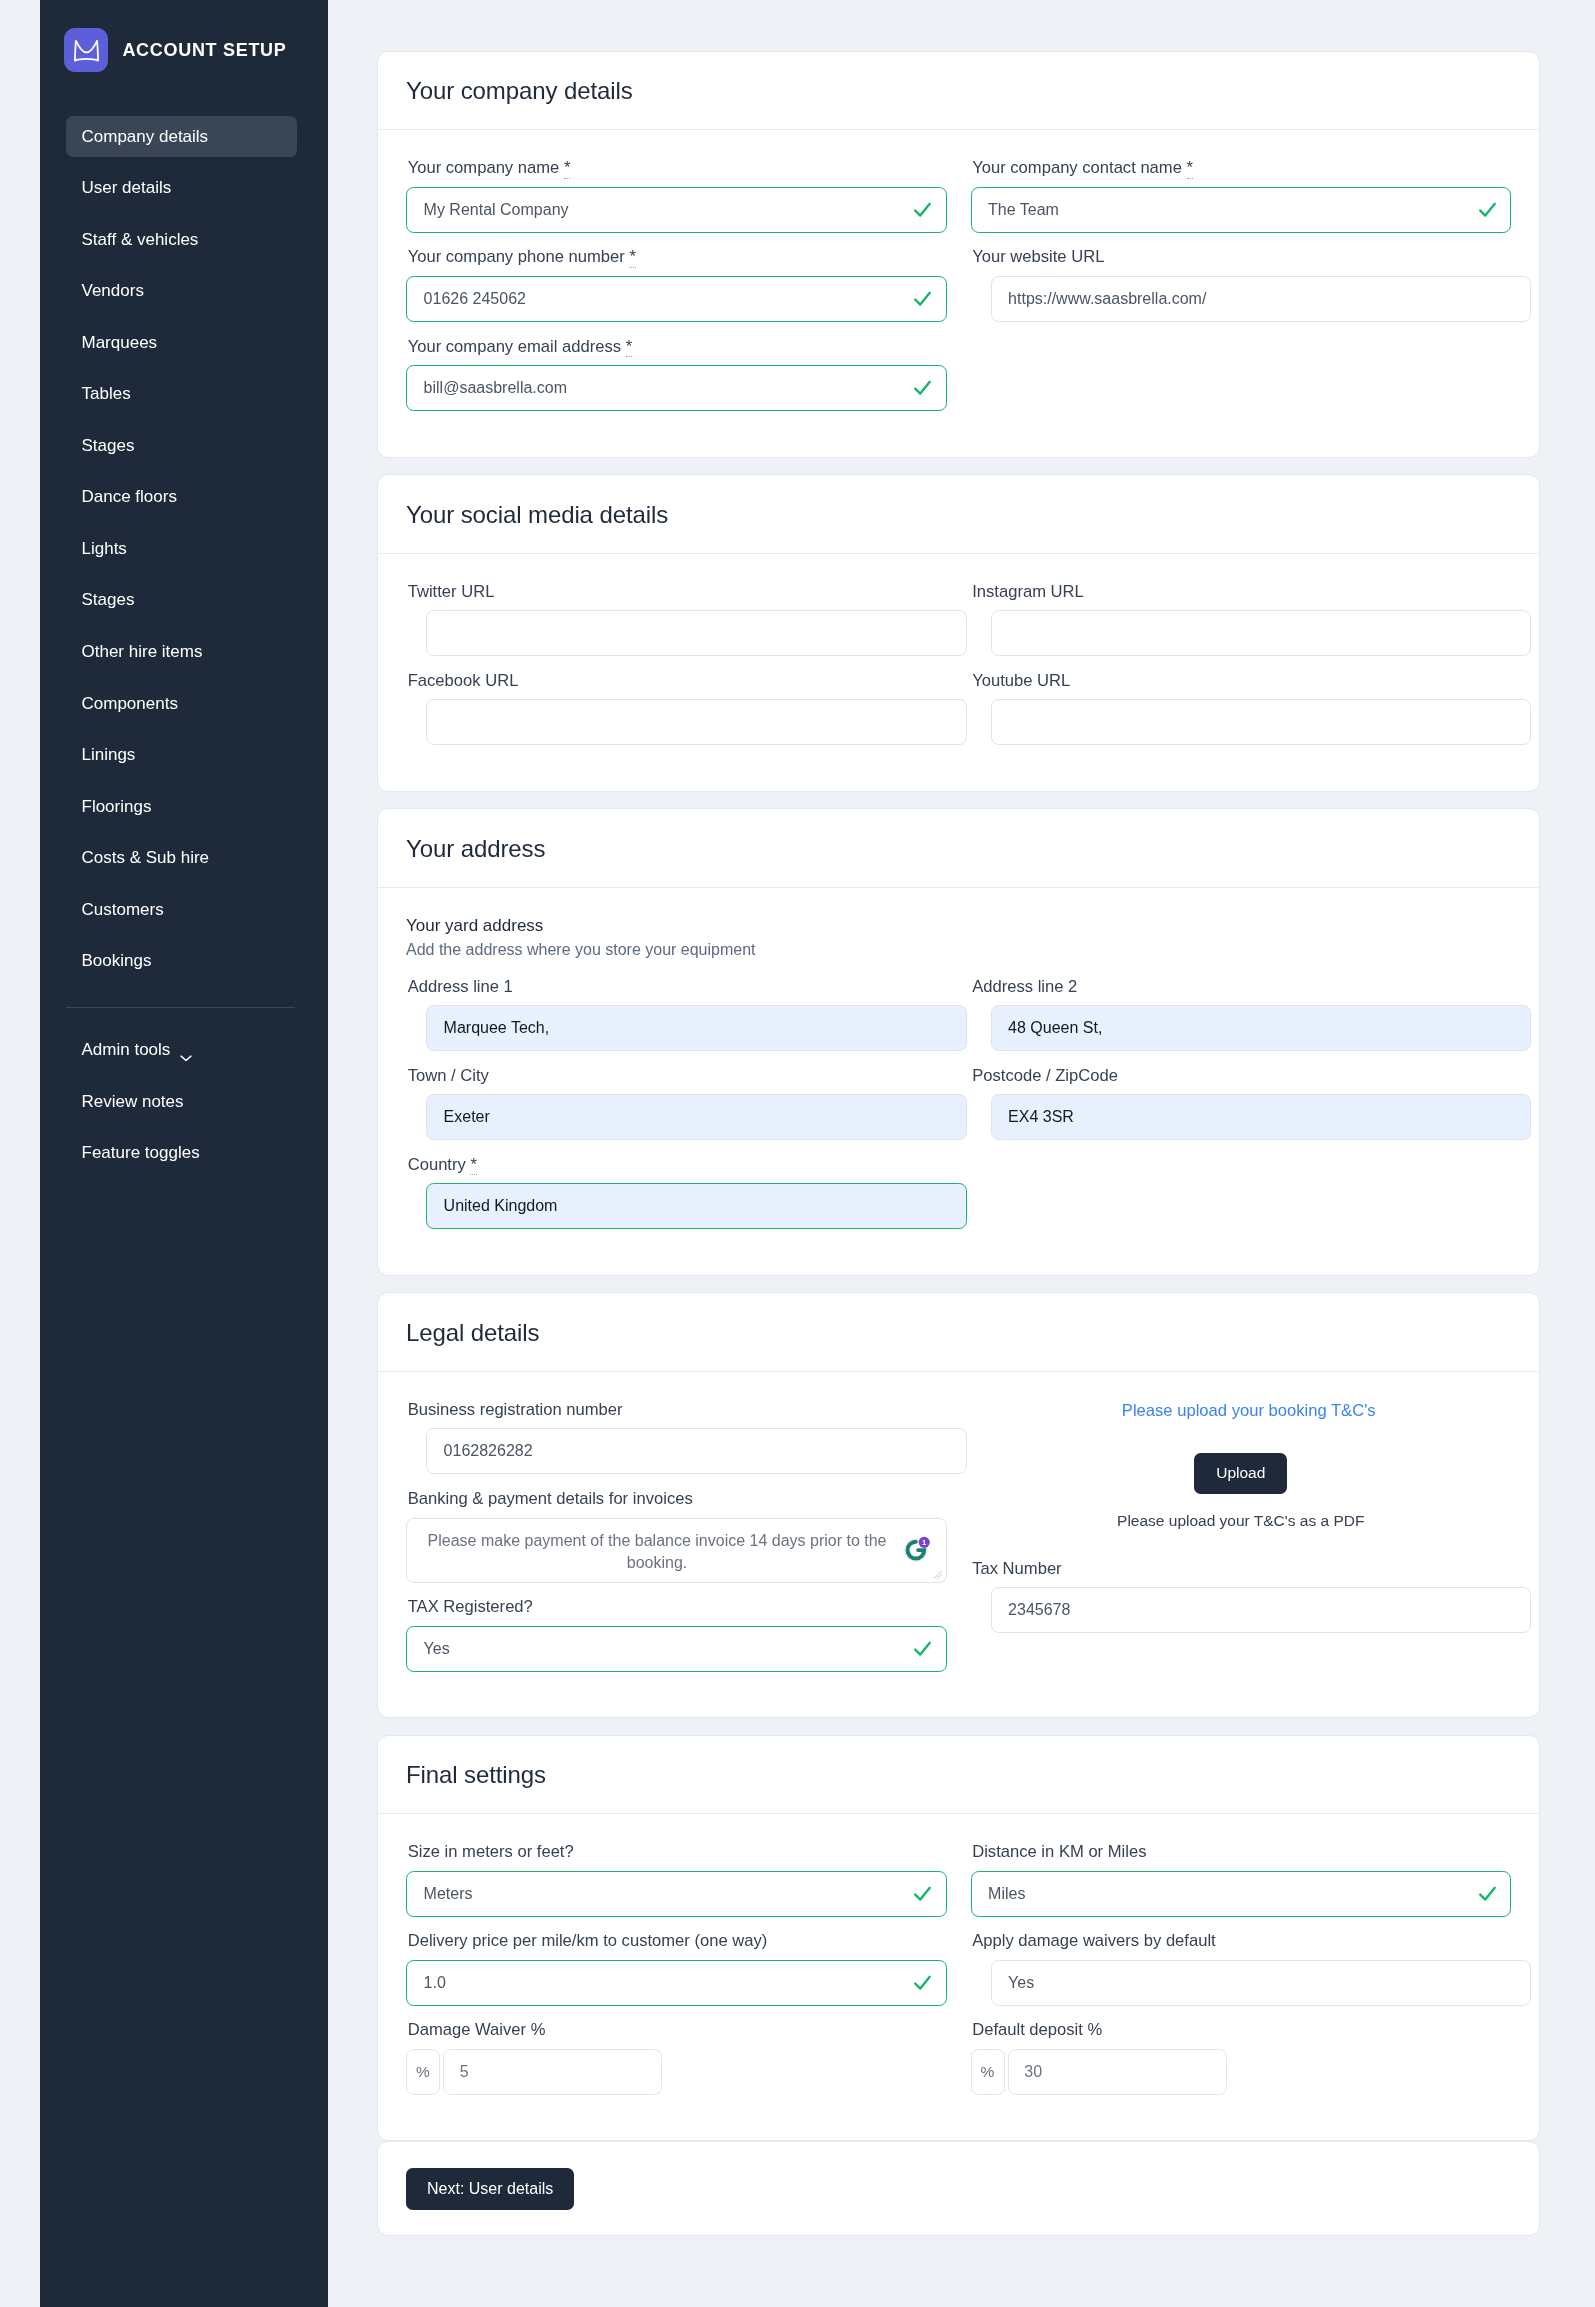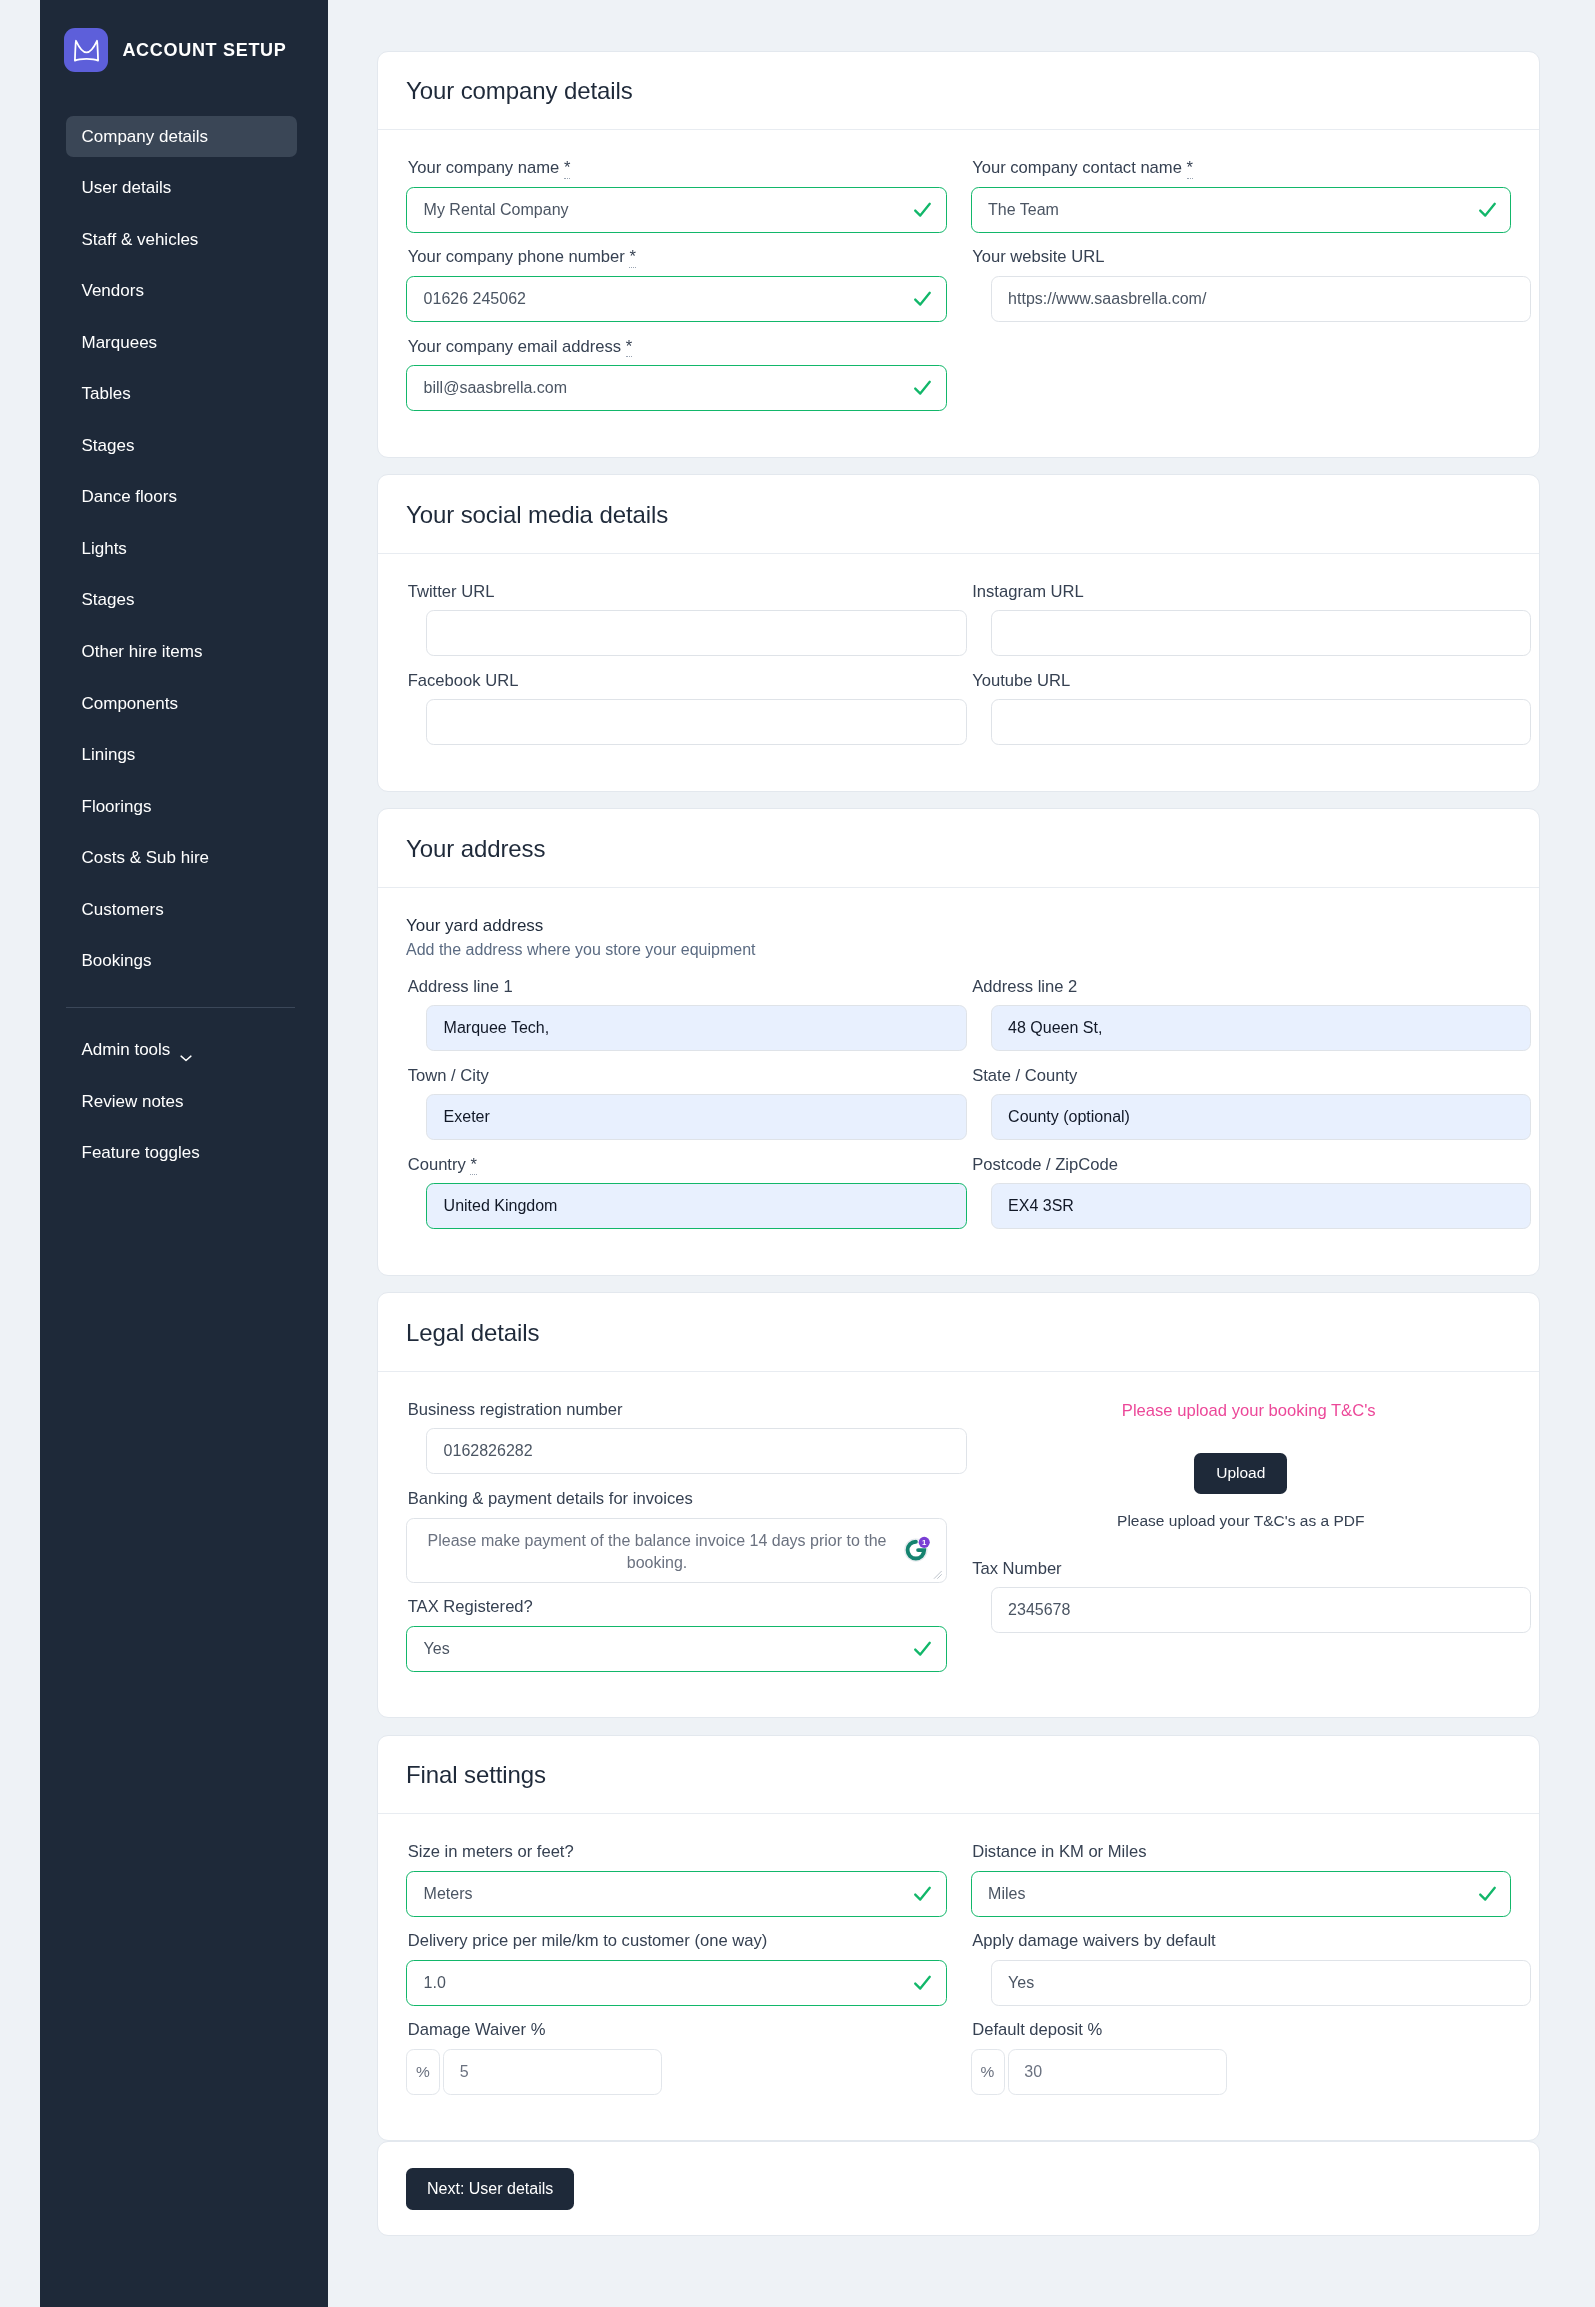--- a/index.html
+++ b/index.html
@@ -174,21 +174,21 @@
   }
 
   
   .upload-col {
     display: flex; flex-direction: column;
     align-items: center;
     padding-top: 1.1px;
   }
   .upload-heading {
     font-size: 16.6px;
-    color: #ec4899;
+    color: #3b82f6;
     margin-bottom: 32px;
     margin-left: 16px;
   }
   .upload-btn {
     background: #1e2939;
     color: #ffffff;
     font-size: 15.5px;
     border: none;
     border-radius: 6.6px;
     padding: 11.6px 22px;
@@ -447,24 +447,20 @@
               </label>
               <div class="input plain autofill valid">United Kingdom</div>
             </div>
           </div>
           <div class="col">
             <div class="field">
               <label class="field-label">Address line 2</label>
               <div class="input plain autofill">48 Queen St,</div>
             </div>
             <div class="field">
-              <label class="field-label">State / County</label>
-              <div class="input plain autofill">County (optional)</div>
-            </div>
-            <div class="field">
               <label class="field-label">Postcode / ZipCode</label>
               <div class="input plain autofill">EX4 3SR</div>
             </div>
           </div>
         </div>
       </div>
     </section>
 
     <section class="card">
       <div class="card-header">

